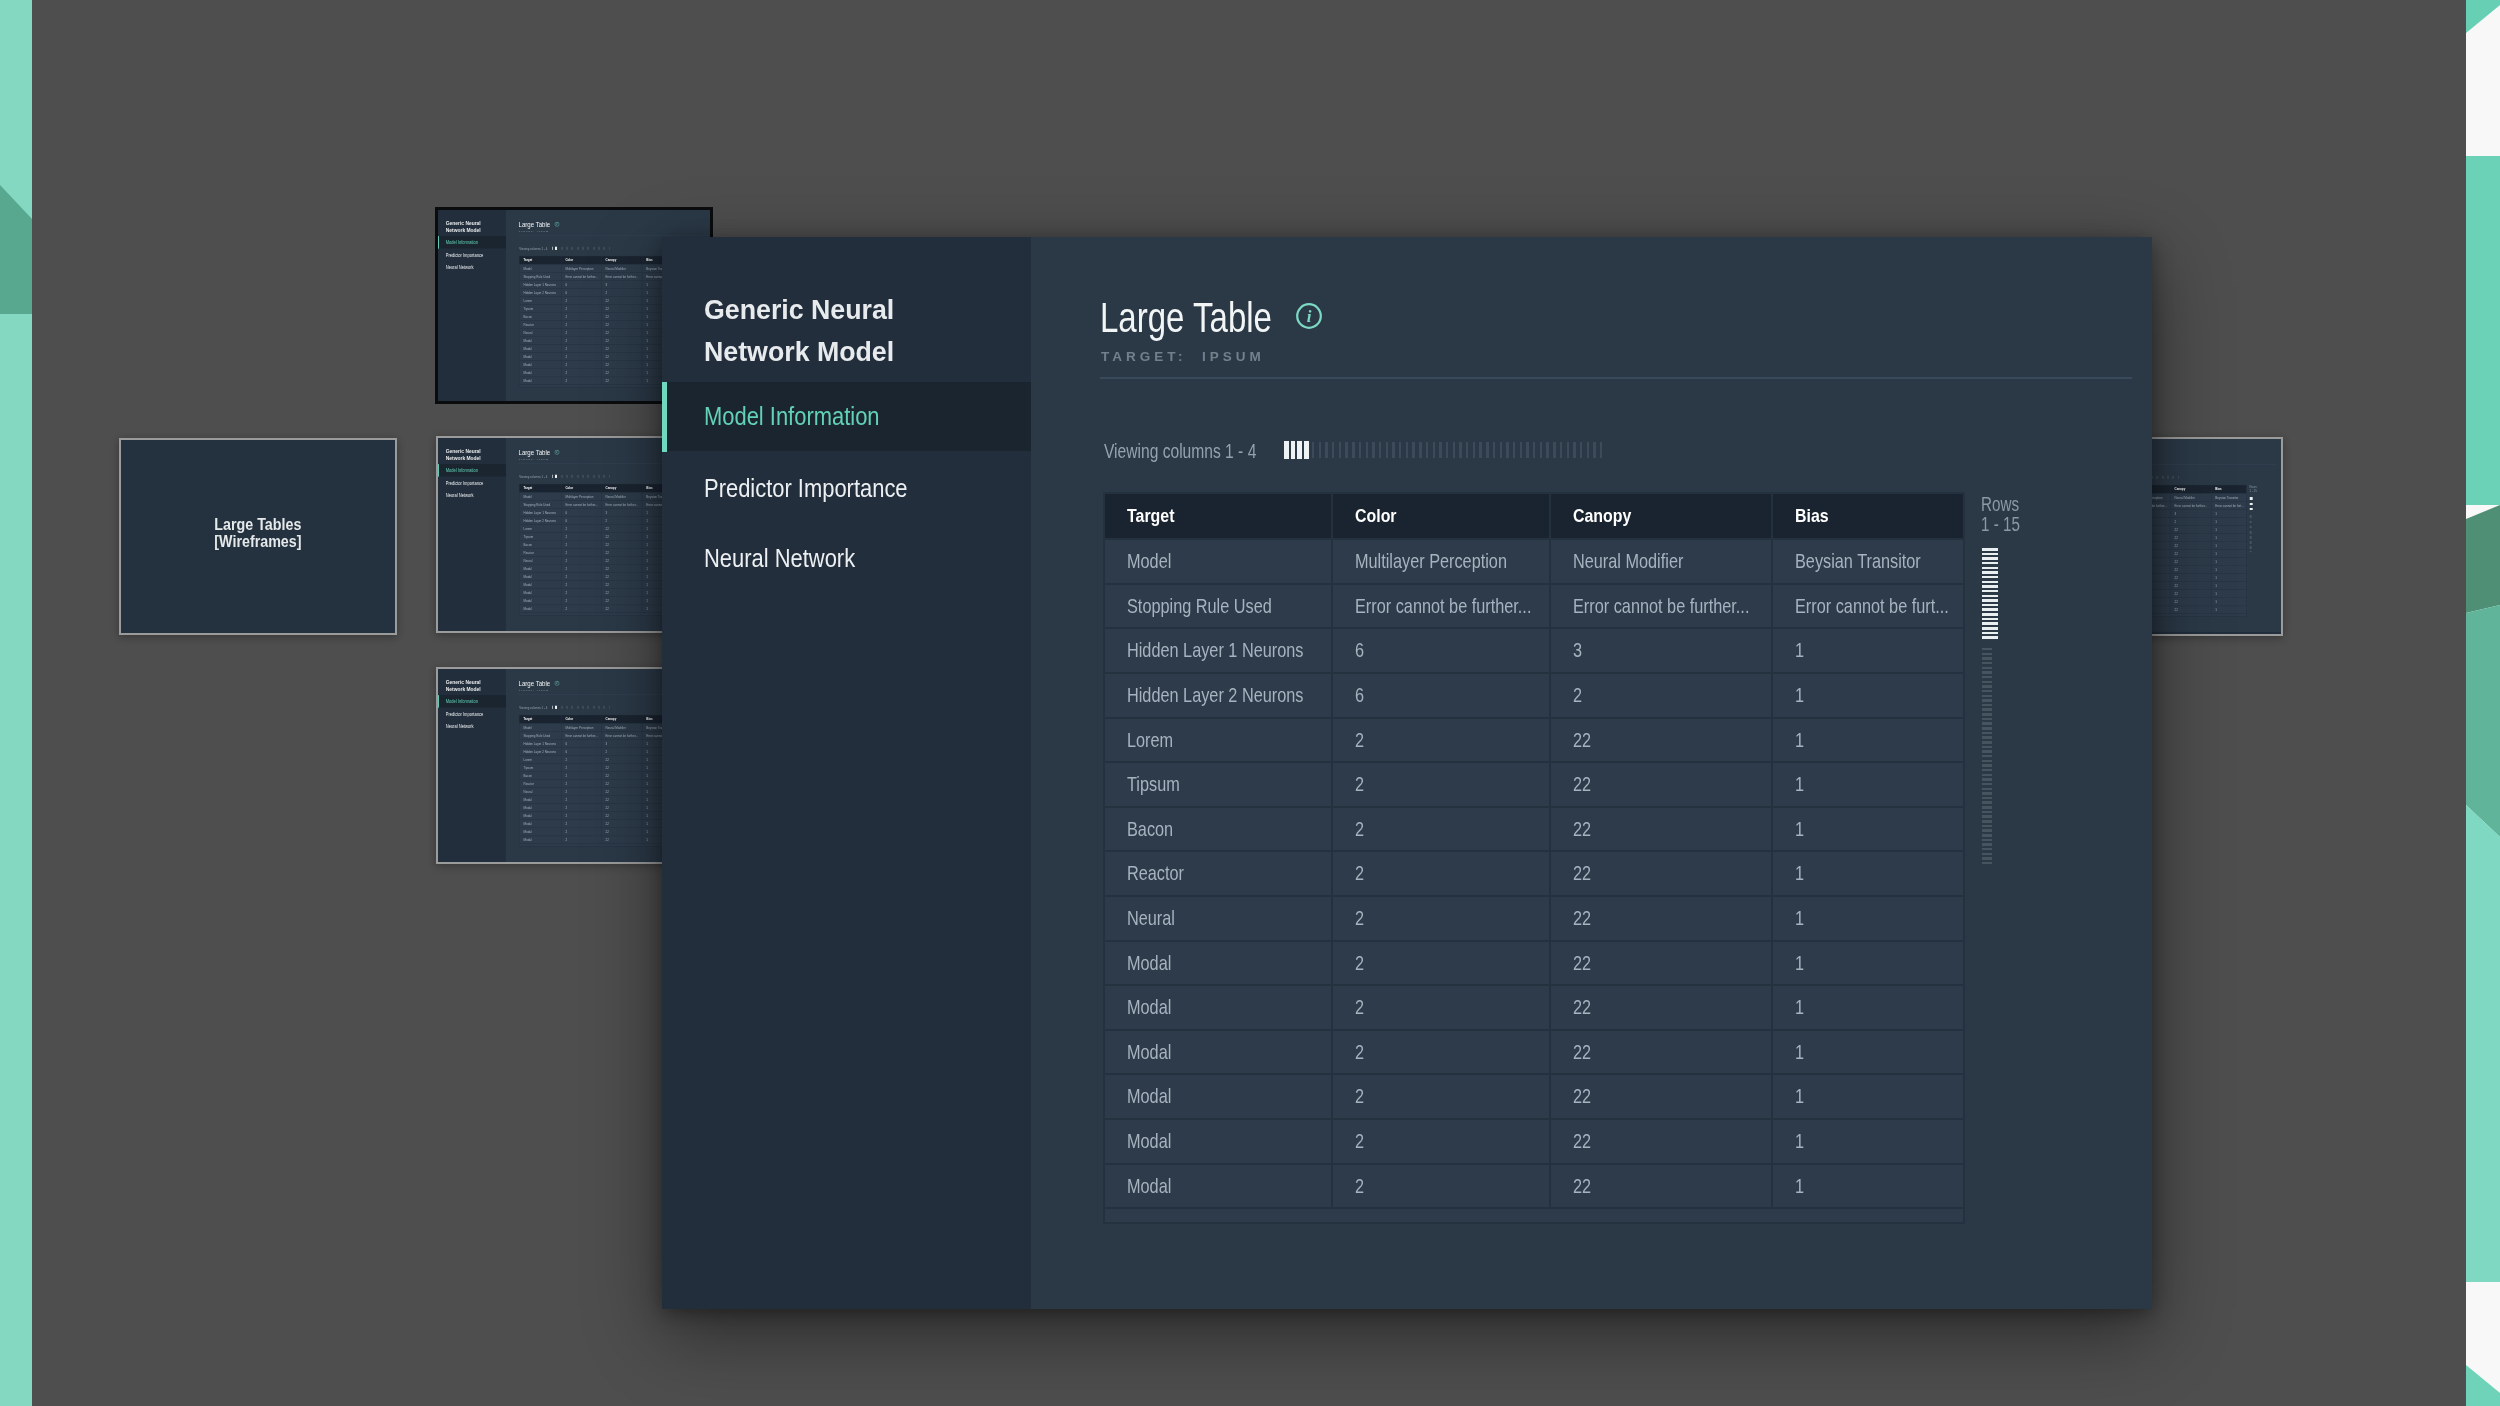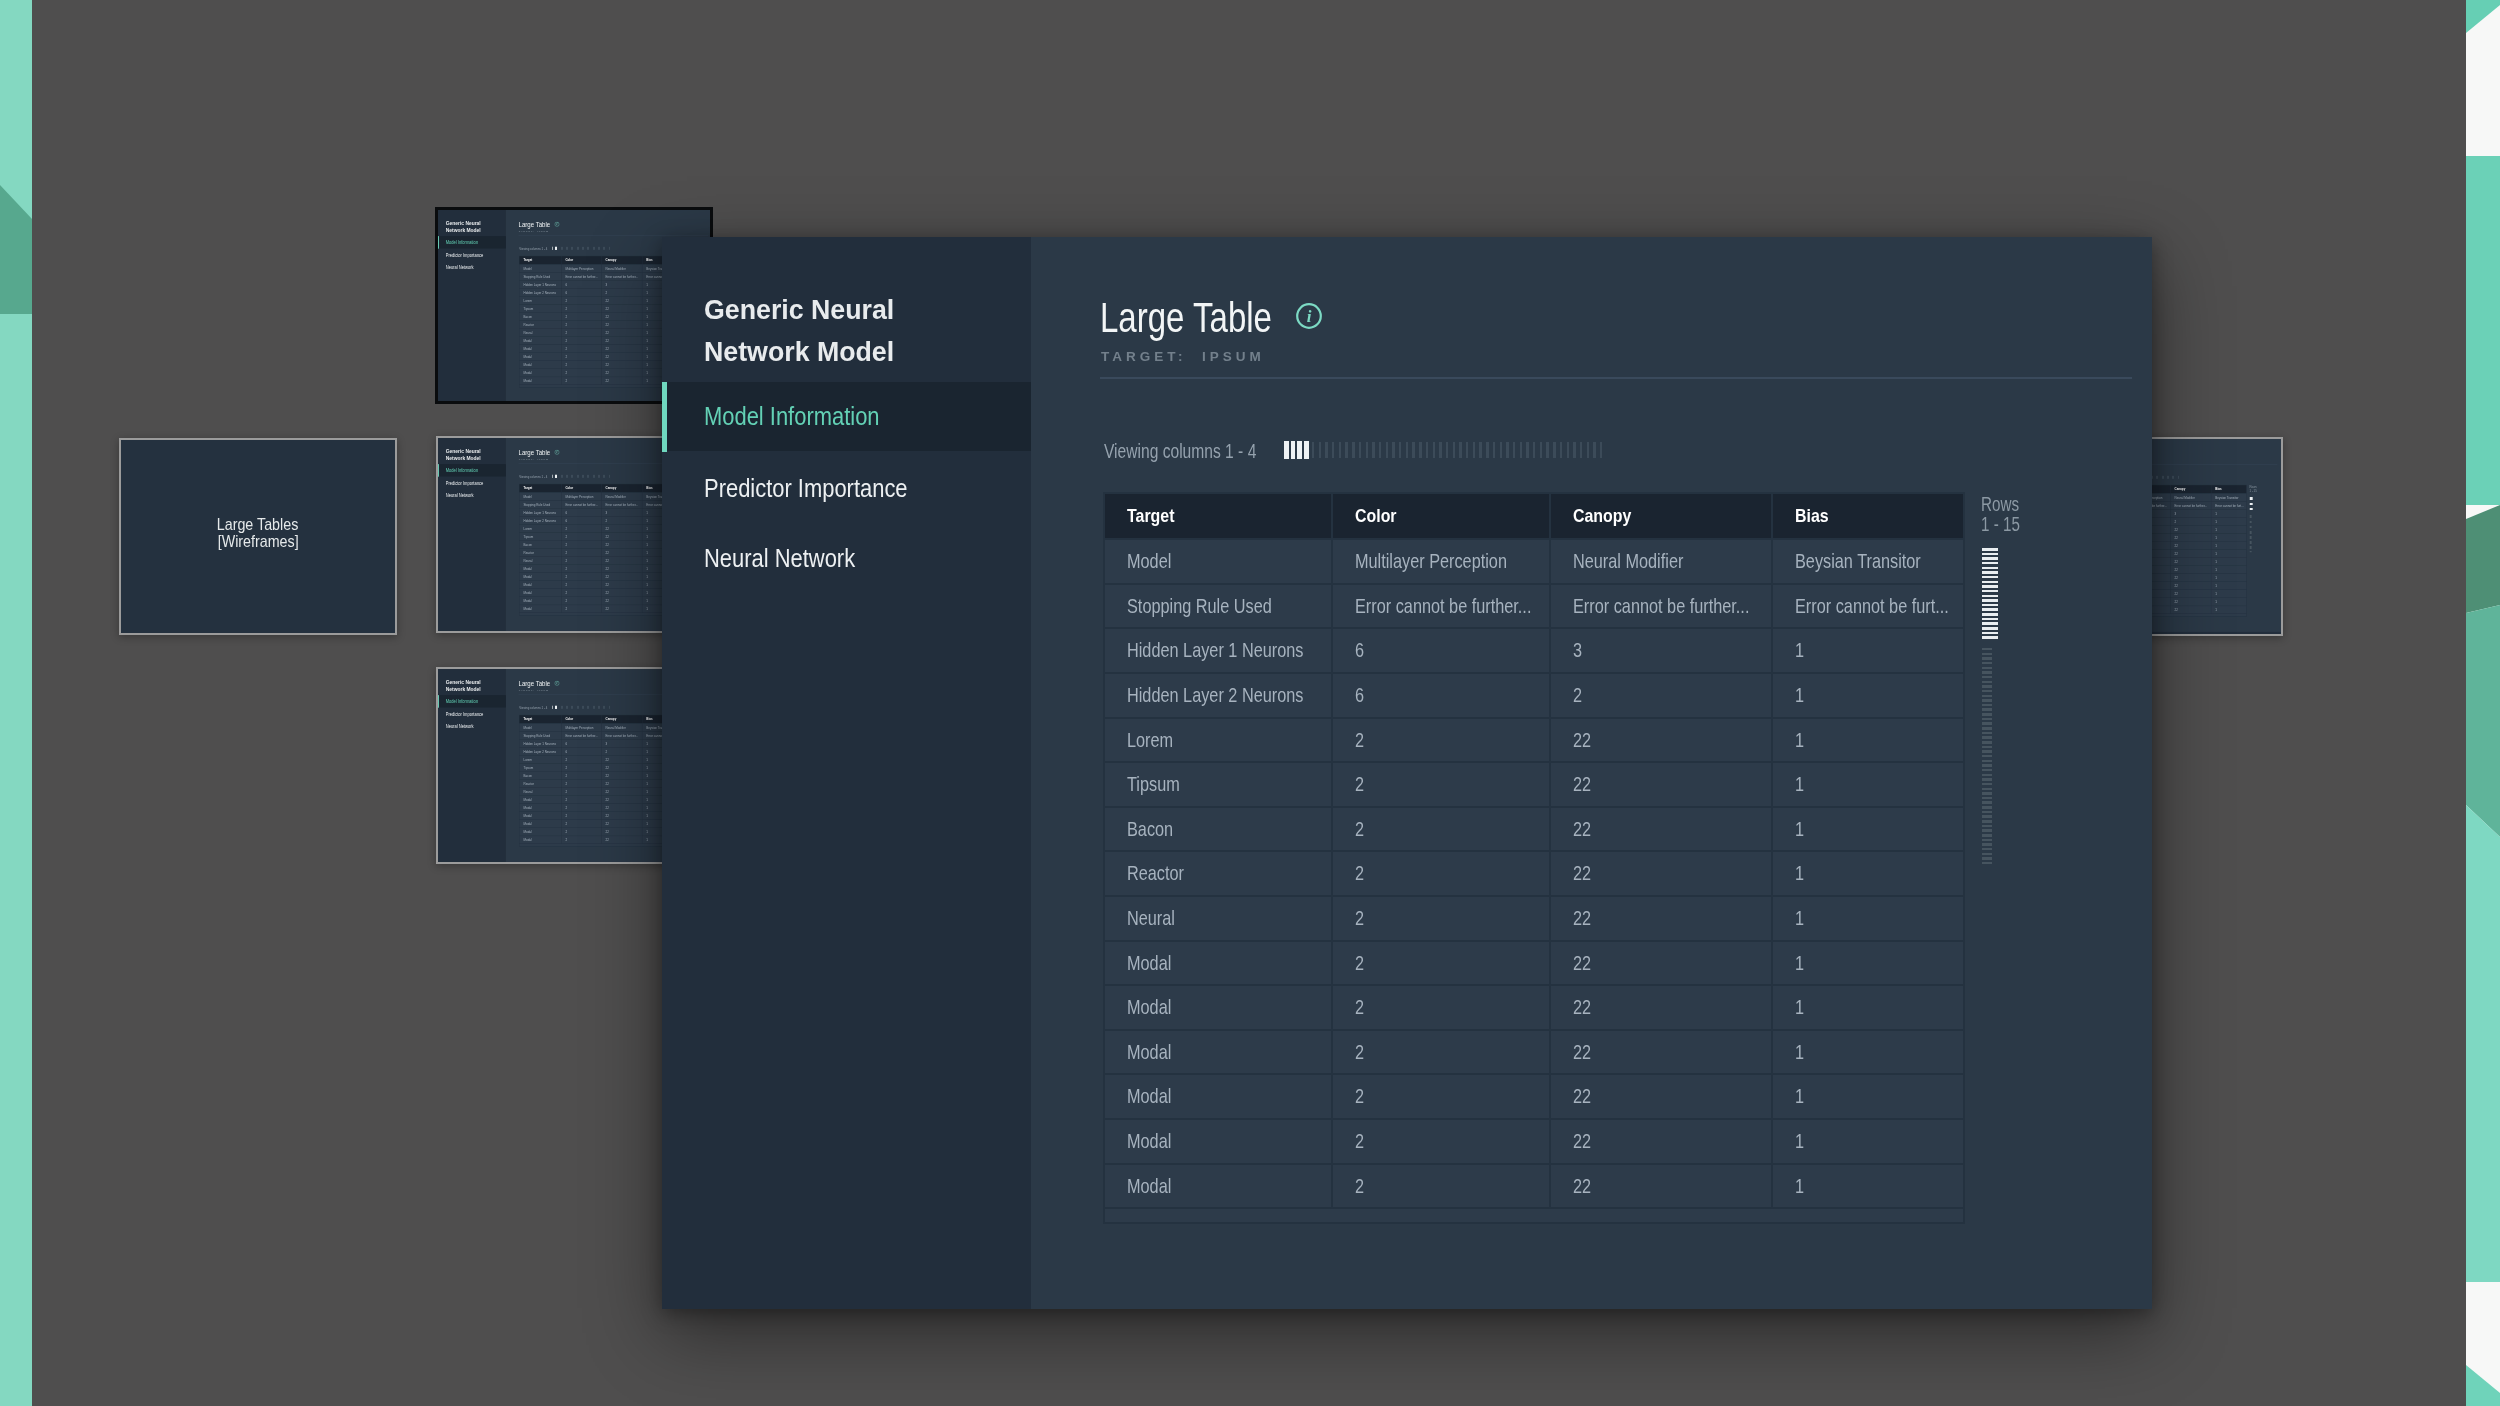--- a/index.html
+++ b/index.html
@@ -57,21 +57,21 @@
   border:2px solid #9B9B9B; overflow:hidden; box-shadow:0 2px 8px rgba(0,0,0,.3); }
 .thumb .screen { transform:scale(.1839,.1800); transform-origin:0 0; }
 .thumb1 { left:435px; top:207px; border:3px solid #0A0C0E; z-index:10; box-shadow:none; }
 .thumb2 { left:436px; top:436px; z-index:5; }
 .thumb3 { left:436px; top:667px; z-index:5; }
 .thumbR { left:2005px; top:437px; z-index:5; height:199px; }
 .card { position:absolute; left:119px; top:438px; width:278px; height:197px;
   background:#24313F; border:2px solid #9B9B9B; z-index:5;
   box-shadow:0 2px 8px rgba(0,0,0,.3); }
 .card .txt { position:absolute; left:0; top:77px; width:100%; text-align:center;
-  color:#E5E9EA; font-weight:normal; font-size:17px; line-height:16.5px; }
+  color:#E5E9EA; font-weight:bold; font-size:17px; line-height:16.5px; }
 .card .txt .tx { transform:scaleX(.84); transform-origin:50% 50%; }
 </style></head>
 <body>
 <svg class="abs" style="left:0;top:0;z-index:2" width="32" height="1406" viewBox="0 0 32 1406">
 <rect x="0" y="0" width="32" height="1406" fill="#84D8C1"></rect>
 <polygon points="0,185 32,219 32,314 0,314" fill="#57A88E"></polygon>
 </svg>
 <svg class="abs" style="left:2466px;top:0;z-index:2" width="34" height="1406" viewBox="0 0 34 1406">
 <rect x="0" y="0" width="34" height="1406" fill="#F7F8F7"></rect>
 <polygon points="0,0 34,0 34,5 0,33" fill="#66CFB4"></polygon>

